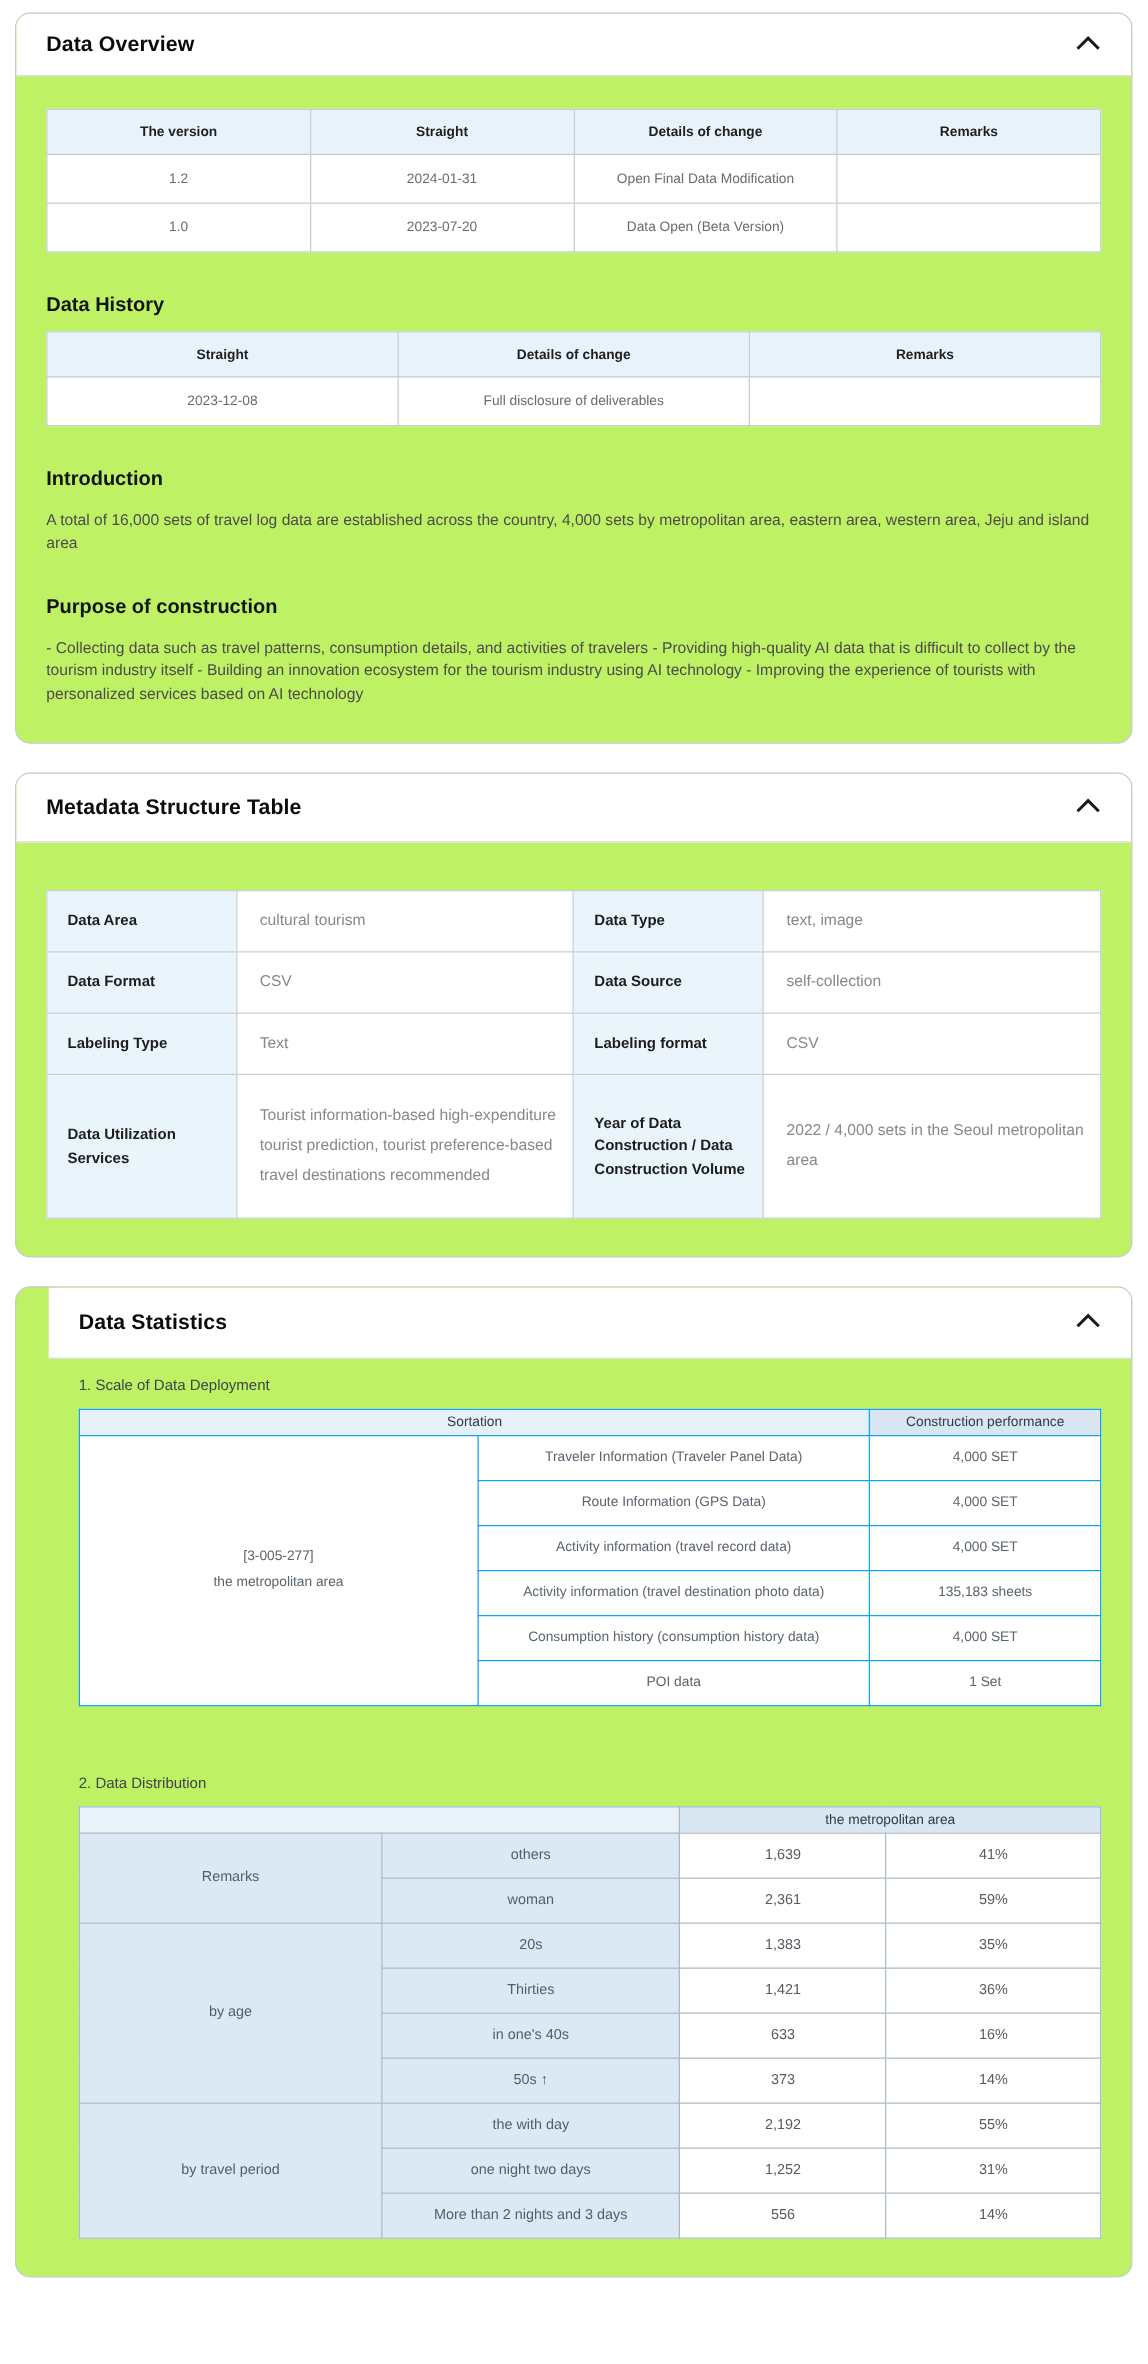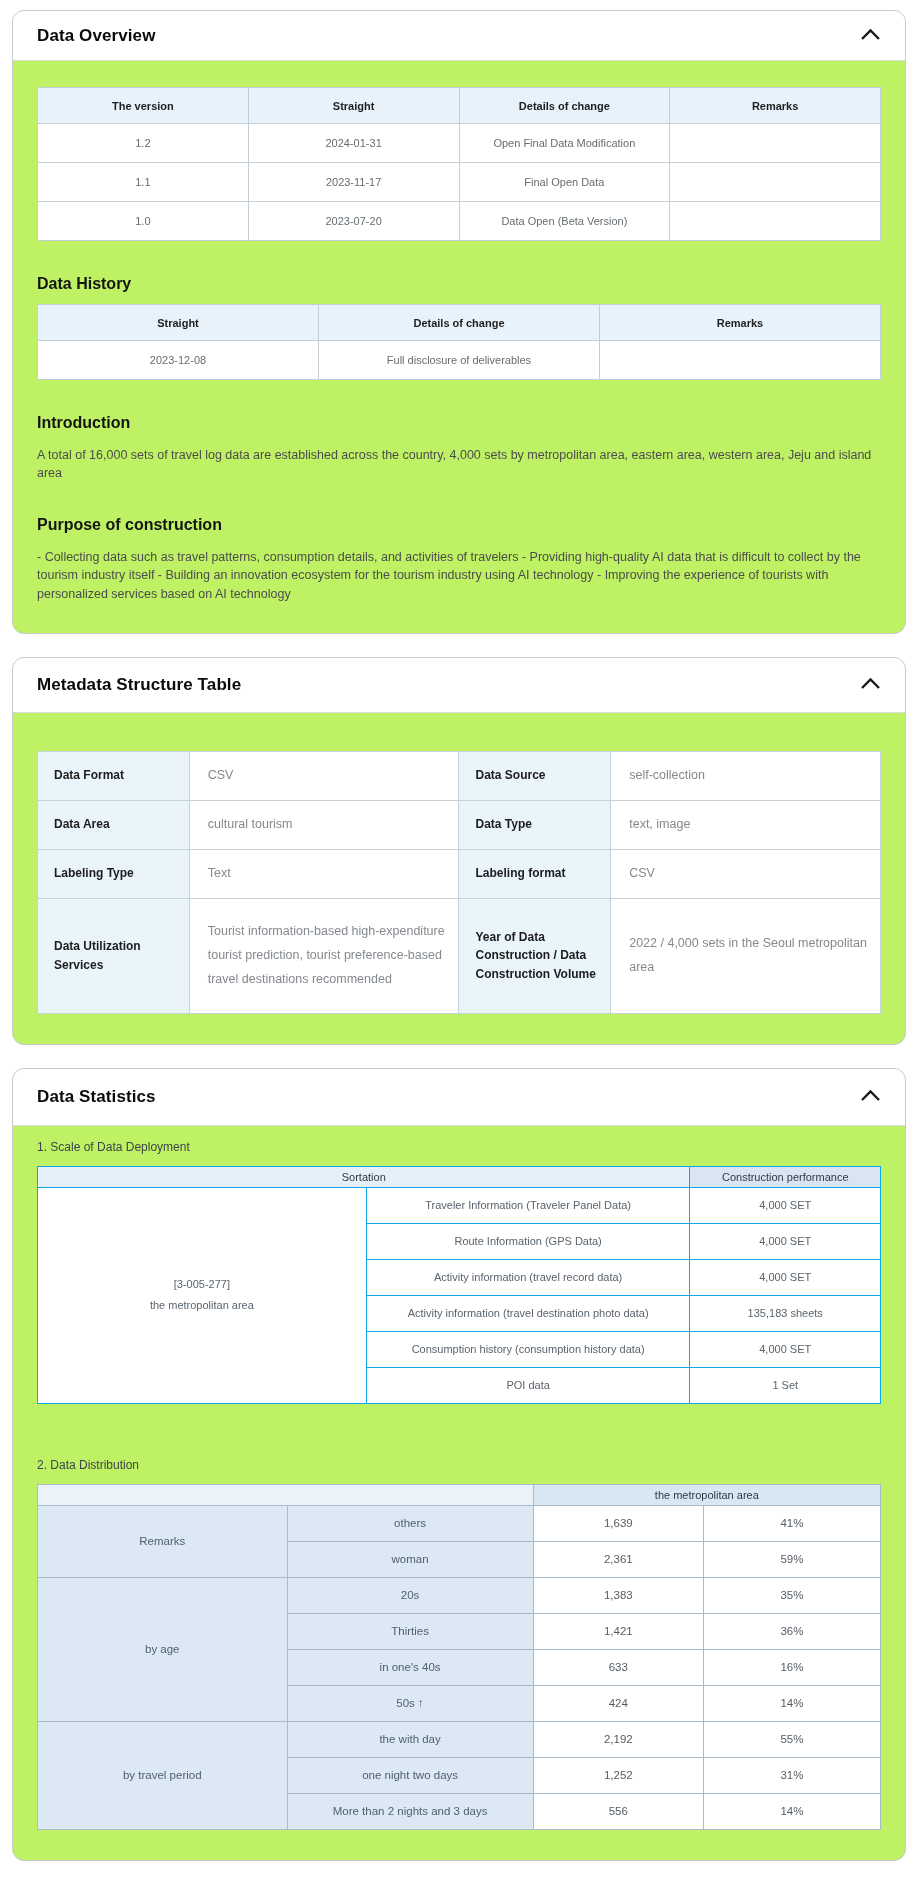--- a/index.html
+++ b/index.html
@@ -88,26 +88,20 @@
           </tr>
         </thead>
         <tbody>
           <tr>
             <td>1.2</td>
             <td>2024-01-31</td>
             <td>Open Final Data Modification</td>
             <td></td>
           </tr>
           <tr>
-            <td>1.1</td>
-            <td>2023-11-17</td>
-            <td>Final Open Data</td>
-            <td></td>
-          </tr>
-          <tr>
             <td>1.0</td>
             <td>2023-07-20</td>
             <td>Data Open (Beta Version)</td>
             <td></td>
           </tr>
         </tbody>
       </table>
 
       <h3 class="sub">Data History</h3>
       <table class="tbl cols3">
@@ -149,49 +143,49 @@
           <svg width="21" height="13" viewBox="0 0 21 13">
               <polyline points="2,11 10.5,2.5 19,11" fill="none" stroke="#1a1a1a" stroke-width="2.4"></polyline>
             </svg>
         </span>
       </button>
     </div>
     <div class="card-body" style="padding-top:32px;">
       <table class="meta">
         <tbody>
           <tr>
+            <th>Data Area</th>
+            <td>cultural tourism</td>
+            <th>Data Type</th>
+            <td>text, image</td>
+          </tr>
+          <tr>
             <th>Data Format</th>
             <td>CSV</td>
             <th>Data Source</th>
             <td>self-collection</td>
-          </tr>
-          <tr>
-            <th>Data Area</th>
-            <td>cultural tourism</td>
-            <th>Data Type</th>
-            <td>text, image</td>
           </tr>
           <tr>
             <th>Labeling Type</th>
             <td>Text</td>
             <th>Labeling format</th>
             <td>CSV</td>
           </tr>
           <tr style="height:115px;">
             <th>Data Utilization Services</th>
             <td>Tourist information-based high-expenditure tourist prediction, tourist preference-based travel destinations recommended</td>
             <th>Year of Data Construction / Data Construction Volume</th>
             <td>2022 / 4,000 sets in the Seoul metropolitan area</td>
           </tr>
         </tbody>
       </table>
     </div>
   </section>
 
-  <section class="card" style="margin-bottom:11px;">
+  <section class="card" style="margin-bottom:11px;padding-left:26px;">
     <div class="card-header" style="height:57px;">
       <span class="card-title">Data Statistics</span>
       <button class="chevron-btn">
         <span>
           <svg width="21" height="13" viewBox="0 0 21 13">
               <polyline points="2,11 10.5,2.5 19,11" fill="none" stroke="#1a1a1a" stroke-width="2.4"></polyline>
             </svg>
         </span>
       </button>
     </div>
@@ -279,21 +273,21 @@
             <td>1,421</td>
             <td>36%</td>
           </tr>
           <tr>
             <td class="cat">in one's 40s</td>
             <td>633</td>
             <td>16%</td>
           </tr>
           <tr>
             <td class="cat">50s ↑</td>
-            <td>424</td>
+            <td>373</td>
             <td>14%</td>
           </tr>
           <tr>
             <td class="cat" rowspan="3">by travel period</td>
             <td class="cat">the with day</td>
             <td>2,192</td>
             <td>55%</td>
           </tr>
           <tr>
             <td class="cat">one night two days</td>

